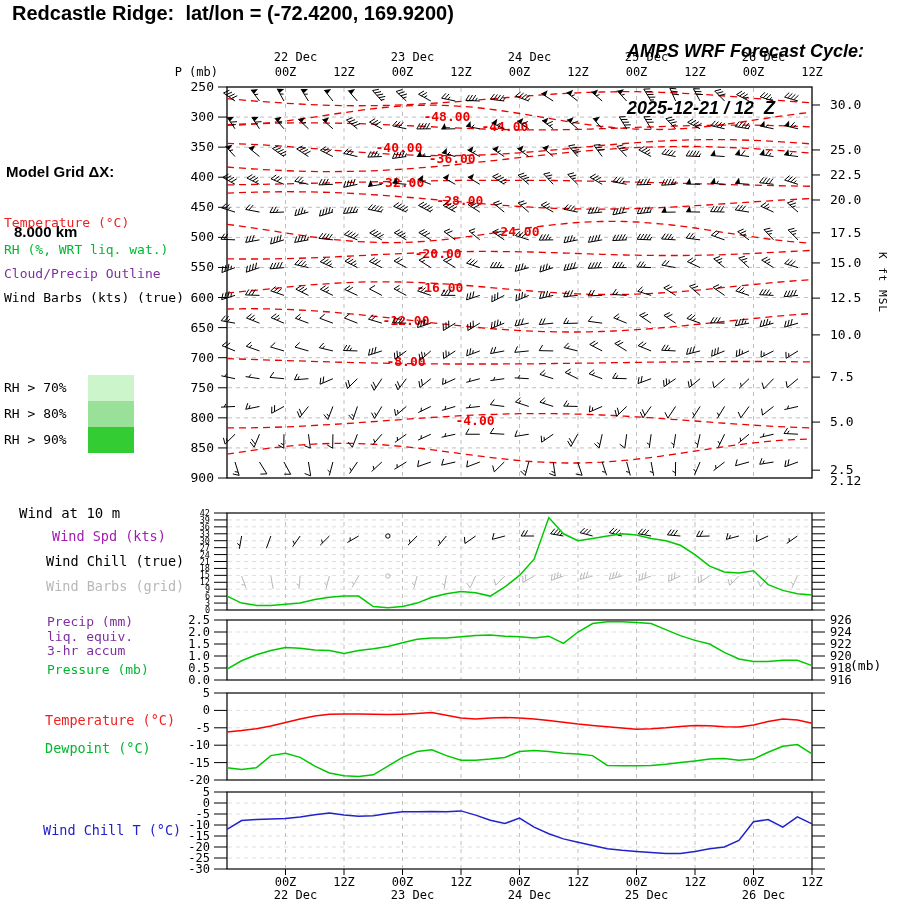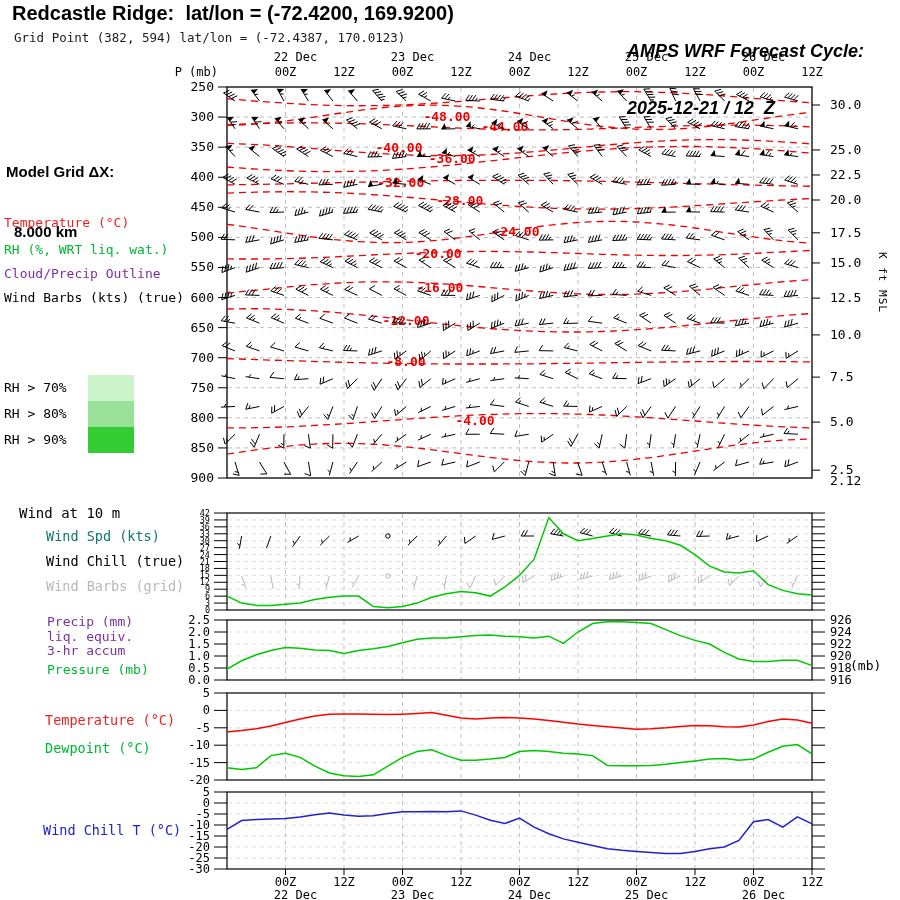--- a/index.html
+++ b/index.html
@@ -15,21 +15,20 @@
   .leg14{font-size:13.5px;}
   .sw{position:absolute;left:88px;width:46px;height:26px;}
   .vert{position:absolute;left:876px;top:252px;writing-mode:vertical-rl;font-size:11px;letter-spacing:1px;}
   svg{position:absolute;left:0;top:0;}
 </style>
 </head>
 <body>
 
 <div class="stage">
   <div class="abs title">Redcastle Ridge:  lat/lon = (-72.4200, 169.9200)</div>
-  <div class="abs subtitle">Grid Point (382, 594) lat/lon = (-72.4387, 170.0123)</div>
   <div class="abs cycle">
     <div>AMPS WRF Forecast Cycle:</div>
     <div>2025-12-21 / 12  Z</div>
   </div>
 
   <div class="abs modelgrid">
     <div>Model Grid ΔX:</div>
     <div class="km">8.000 km</div>
   </div>
 
@@ -39,21 +38,21 @@
   <div class="abs leg" style="left: 4px; top: 290px; color: rgb(0, 0, 0);">Wind Barbs (kts) (true)</div>
 
   <div class="abs leg" style="left:4px;top:380px;">RH &gt; 70%</div>
   <div class="abs leg" style="left:4px;top:406px;">RH &gt; 80%</div>
   <div class="abs leg" style="left:4px;top:432px;">RH &gt; 90%</div>
   <div class="sw" style="top: 375px; background-color: rgb(204, 245, 204);"></div>
   <div class="sw" style="top: 401px; background-color: rgb(153, 224, 153);"></div>
   <div class="sw" style="top: 427px; background-color: rgb(51, 204, 51);"></div>
 
   <div class="abs" style="left:19px;top:505px;font-size:14px;">Wind at 10 m</div>
-  <div class="abs leg14" style="left: 46px; top: 528px; color: #0f766e;">Wind Spd (kts)</div>
+  <div class="abs leg14" style="left: 52px; top: 528px; color: #a21caf;">Wind Spd (kts)</div>
   <div class="abs leg14" style="left: 46px; top: 553px; color: rgb(0, 0, 0);">Wind Chill (true)</div>
   <div class="abs leg14" style="left: 46px; top: 578px; color: rgb(184, 184, 184);">Wind Barbs (grid)</div>
 
   <div class="abs leg" style="left: 47px; top: 614px; color: rgb(125, 47, 158);">Precip (mm)</div>
   <div class="abs leg" style="left: 47px; top: 629px; color: rgb(125, 47, 158);">liq. equiv.</div>
   <div class="abs leg" style="left: 47px; top: 643px; color: rgb(125, 47, 158);">3-hr accum</div>
   <div class="abs leg" style="left: 47px; top: 662px; color: rgb(0, 184, 48);">Pressure (mb)</div>
   <div class="abs leg" style="left:850px;top:638px;margin-top:20px;">(mb)</div>
 
   <div class="abs leg14" style="left: 45px; top: 712px; color: rgb(238, 34, 34);">Temperature (°C)</div>

